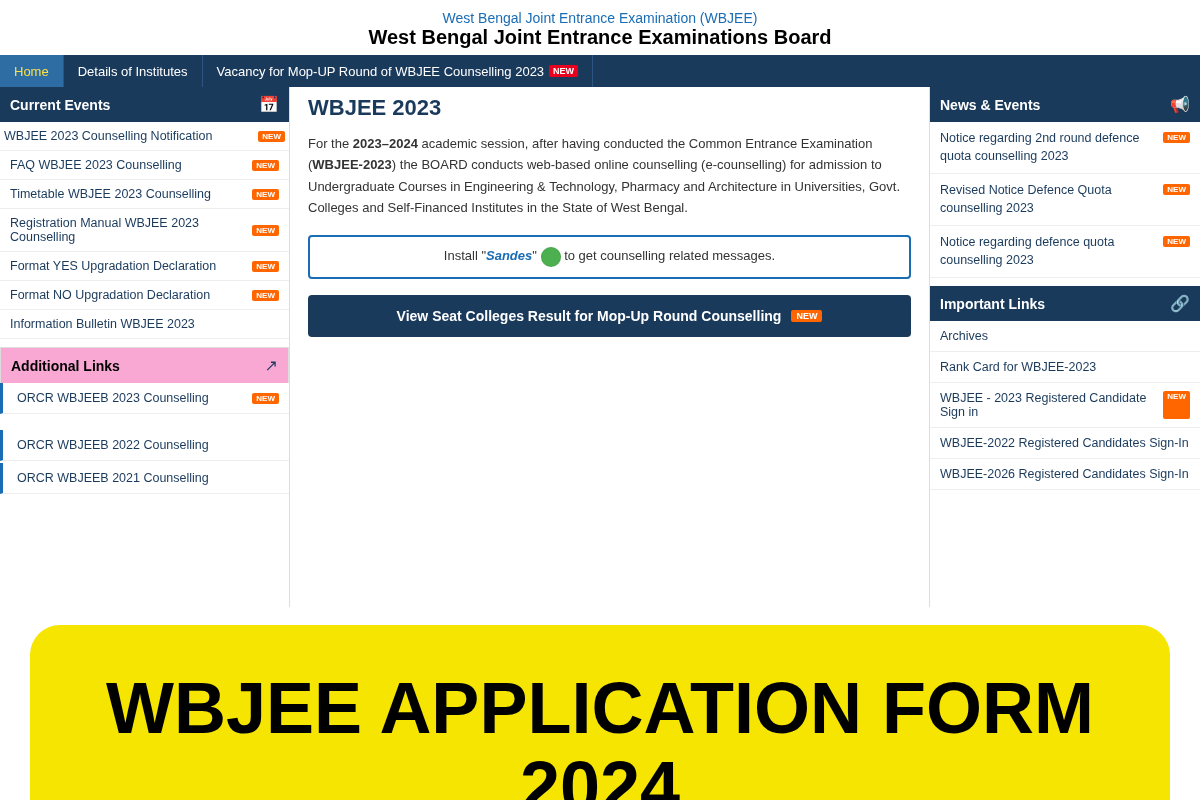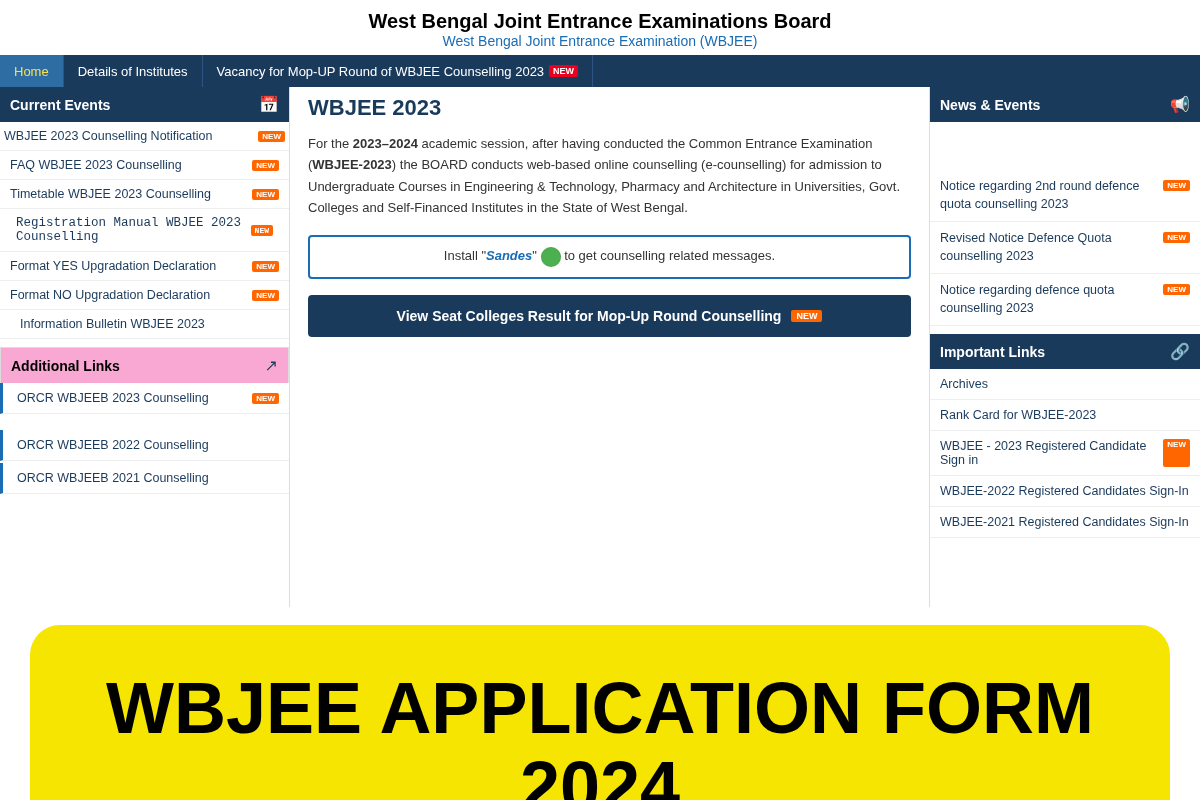--- a/index.html
+++ b/index.html
@@ -2,22 +2,22 @@
 <html><head>
   <meta charset="utf-8">
   <style>
     * { margin: 0; padding: 0; box-sizing: border-box; }
     body { font-family: Arial, sans-serif; font-size: 13px; background: #fff; width: 1200px; overflow-x: hidden; }
   </style>
 </head>
 <body>
 
 <div style="text-align:center; padding:10px 0 6px; background:#fff;">
+  <div style="font-size:14px; color:#1a6db5;">West Bengal Joint Entrance Examination (WBJEE)</div>
   <div style="font-size:20px; font-weight:bold; color:#000;">West Bengal Joint Entrance Examinations Board</div>
-  <div style="font-size:14px; color:#1a6db5;">West Bengal Joint Entrance Examination (WBJEE)</div>
 </div>
 
 <div style="background:#1a3a5c; display:flex; align-items:center; height:32px;">
   <div style="color:#fde047; padding:0 14px; height:100%; display:flex; align-items:center; font-size:13px; cursor:pointer; background:#2e6da4; border-right:1px solid #2e5482;">
     <span>Home</span>
   </div>
   <div style="color:#fff; padding:0 14px; height:100%; display:flex; align-items:center; font-size:13px; cursor:pointer; border-right:1px solid #2e5482;">
     <span>Details of Institutes</span>
   </div>
   <div style="color:#fff; padding:0 14px; height:100%; display:flex; align-items:center; font-size:13px; cursor:pointer; border-right:1px solid #2e5482;">
@@ -41,33 +41,33 @@
             <span style="background:#ff6600; color:#fff; font-size:8px; font-weight:bold; padding:1px 4px; border-radius:2px; flex-shrink:0;">NEW</span>
           </div>
           <div style="padding: 7px 10px; border-bottom: 1px solid rgb(238, 238, 238); display: flex; align-items: center; justify-content: space-between; cursor: pointer; font-size: 12.5px; color: rgb(26, 58, 92);">
             <span style="flex:1;">FAQ WBJEE 2023 Counselling</span>
             <span style="background:#ff6600; color:#fff; font-size:8px; font-weight:bold; padding:1px 4px; border-radius:2px; flex-shrink:0;">NEW</span>
           </div>
           <div style="padding: 7px 10px; border-bottom: 1px solid rgb(238, 238, 238); display: flex; align-items: center; justify-content: space-between; cursor: pointer; font-size: 12.5px; color: rgb(26, 58, 92);">
             <span style="flex:1;">Timetable WBJEE 2023 Counselling</span>
             <span style="background:#ff6600; color:#fff; font-size:8px; font-weight:bold; padding:1px 4px; border-radius:2px; flex-shrink:0;">NEW</span>
           </div>
-          <div style="padding: 7px 16px; border-bottom: 1px solid rgb(238, 238, 238); display: flex; align-items: center; justify-content: space-between; cursor: pointer; font-size: 12.5px; color: rgb(26, 58, 92); font-family: Liberation Mono, monospace;">
+          <div style="padding: 7px 10px; border-bottom: 1px solid rgb(238, 238, 238); display: flex; align-items: center; justify-content: space-between; cursor: pointer; font-size: 12.5px; color: rgb(26, 58, 92);">
             <span style="flex:1;">Registration Manual WBJEE 2023 Counselling</span>
             <span style="background:#ff6600; color:#fff; font-size:8px; font-weight:bold; padding:1px 4px; border-radius:2px; flex-shrink:0;">NEW</span>
           </div>
           <div style="padding: 7px 10px; border-bottom: 1px solid rgb(238, 238, 238); display: flex; align-items: center; justify-content: space-between; cursor: pointer; font-size: 12.5px; color: rgb(26, 58, 92);">
             <span style="flex:1;">Format YES Upgradation Declaration</span>
             <span style="background:#ff6600; color:#fff; font-size:8px; font-weight:bold; padding:1px 4px; border-radius:2px; flex-shrink:0;">NEW</span>
           </div>
           <div style="padding: 7px 10px; border-bottom: 1px solid rgb(238, 238, 238); display: flex; align-items: center; justify-content: space-between; cursor: pointer; font-size: 12.5px; color: rgb(26, 58, 92);">
             <span style="flex:1;">Format NO Upgradation Declaration</span>
             <span style="background:#ff6600; color:#fff; font-size:8px; font-weight:bold; padding:1px 4px; border-radius:2px; flex-shrink:0;">NEW</span>
           </div>
-          <div style="padding: 7px 20px; border-bottom: 1px solid rgb(238, 238, 238); display: flex; align-items: center; justify-content: space-between; cursor: pointer; font-size: 12.5px; color: rgb(26, 58, 92);">
+          <div style="padding: 7px 10px; border-bottom: 1px solid rgb(238, 238, 238); display: flex; align-items: center; justify-content: space-between; cursor: pointer; font-size: 12.5px; color: rgb(26, 58, 92);">
             <span style="flex:1;">Information Bulletin WBJEE 2023</span>
           </div>
         </div>
     </div>
 
     <div style="margin-top:8px;">
       <div style="background:#f9a8d4; border:1px solid #ddd; border-bottom:none; padding:8px 10px; display:flex; align-items:center; justify-content:space-between;">
         <span style="font-size:14px; font-weight:bold; color:#000;">Additional Links</span>
         <span style="font-size:16px; color:#1a3a5c;">↗</span>
       </div>
@@ -101,21 +101,21 @@
   </div>
 
   <div style="width:270px; flex-shrink:0; background:#fff;">
 
     <div style="margin-bottom:8px;">
       <div style="background:#1a3a5c; color:#fff; font-size:14px; font-weight:bold; padding:8px 10px; display:flex; align-items:center; justify-content:space-between;">
         <span>News &amp; Events</span>
         <span style="font-size:16px;">📢</span>
       </div>
       <div id="news-items-container">
-          <div style="padding: 8px 10px; border-bottom: 1px solid rgb(238, 238, 238); font-size: 12.5px; color: rgb(26, 58, 92); cursor: pointer; display: flex; align-items: flex-start; justify-content: space-between; gap: 0; margin-top: 48px;">
+          <div style="padding: 8px 10px; border-bottom: 1px solid rgb(238, 238, 238); font-size: 12.5px; color: rgb(26, 58, 92); cursor: pointer; display: flex; align-items: flex-start; justify-content: space-between; gap: 0;">
             <span style="flex:1; line-height:1.4;">Notice regarding 2nd round defence quota counselling 2023</span>
             <span style="background:#ff6600; color:#fff; font-size:8px; font-weight:bold; padding:1px 4px; border-radius:2px; flex-shrink:0; margin-top:2px;">NEW</span>
           </div>
           <div style="padding: 8px 10px; border-bottom: 1px solid rgb(238, 238, 238); font-size: 12.5px; color: rgb(26, 58, 92); cursor: pointer; display: flex; align-items: flex-start; justify-content: space-between; gap: 4px;">
             <span style="flex:1; line-height:1.4;">Revised Notice Defence Quota counselling 2023</span>
             <span style="background:#ff6600; color:#fff; font-size:8px; font-weight:bold; padding:1px 4px; border-radius:2px; flex-shrink:0; margin-top:2px;">NEW</span>
           </div>
           <div style="padding: 8px 10px; border-bottom: 1px solid rgb(238, 238, 238); font-size: 12.5px; color: rgb(26, 58, 92); cursor: pointer; display: flex; align-items: flex-start; justify-content: space-between; gap: 4px;">
             <span style="flex:1; line-height:1.4;">Notice regarding defence quota counselling 2023</span>
             <span style="background:#ff6600; color:#fff; font-size:8px; font-weight:bold; padding:1px 4px; border-radius:2px; flex-shrink:0; margin-top:2px;">NEW</span>
@@ -136,21 +136,21 @@
             <span>Rank Card for WBJEE-2023</span>
           </div>
           <div style="padding: 8px 10px; border-bottom: 1px solid rgb(238, 238, 238); font-size: 12.5px; color: rgb(26, 58, 92); cursor: pointer; display: flex; justify-content: space-between;">
             <span>WBJEE - 2023 Registered Candidate Sign in</span>
             <span style="background:#ff6600; color:#fff; font-size:8px; font-weight:bold; padding:1px 4px; border-radius:2px; flex-shrink:0;">NEW</span>
           </div>
           <div style="padding: 8px 10px; border-bottom: 1px solid rgb(238, 238, 238); font-size: 12.5px; color: rgb(26, 58, 92); cursor: pointer; display: flex; align-items: center; justify-content: space-between;">
             <span>WBJEE-2022 Registered Candidates Sign-In</span>
           </div>
           <div style="padding: 8px 10px; border-bottom: 1px solid rgb(238, 238, 238); font-size: 12.5px; color: rgb(26, 58, 92); cursor: pointer; display: flex; align-items: center; justify-content: space-between;">
-            <span>WBJEE-2021 Registered Candidates Sign-In</span>
+            <span>WBJEE-2026 Registered Candidates Sign-In</span>
           </div>
         </div>
     </div>
   </div>
 </div>
 
 <div style="background:#f5e500; border-radius:30px; margin:18px 30px 16px; padding:44px 30px; text-align:center;">
   <div style="font-size:72px; font-weight:900; color:#000; line-height:1.1;">
     <div>WBJEE APPLICATION FORM</div>
     <div>2024</div>

